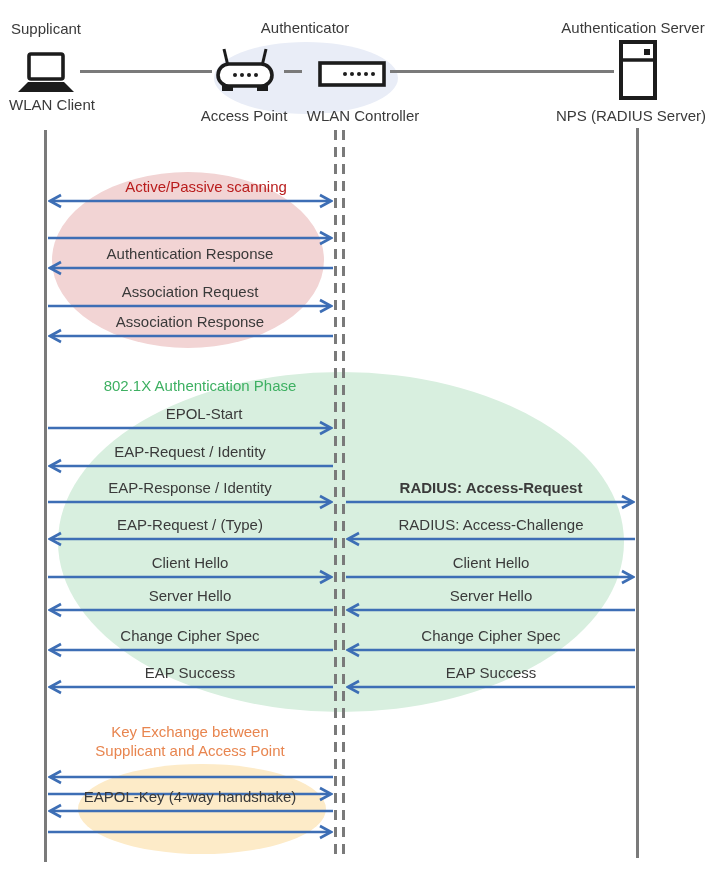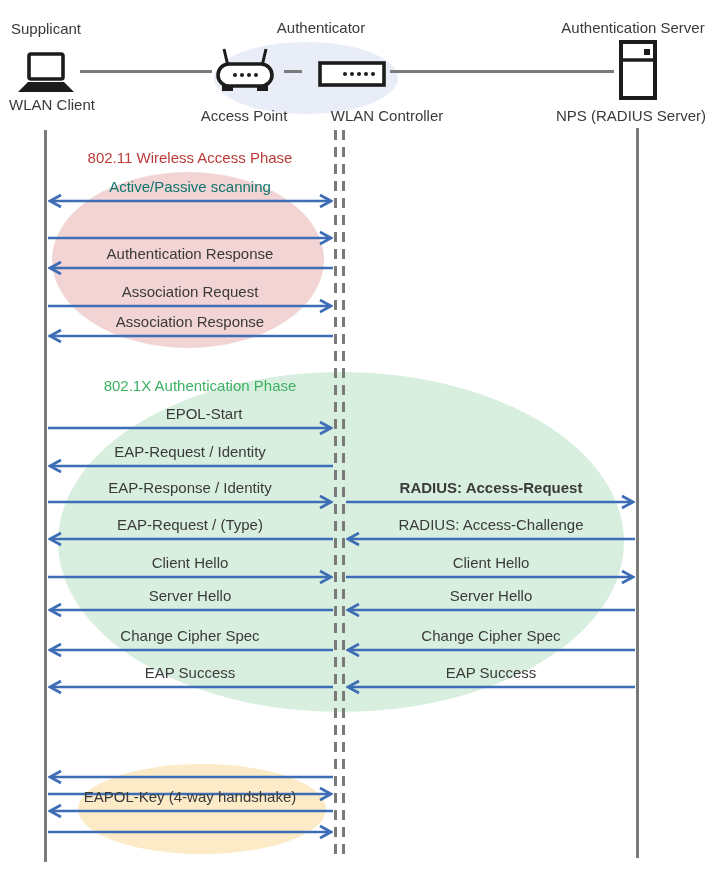--- a/index.html
+++ b/index.html
@@ -23,21 +23,21 @@
        white-space:nowrap;z-index:3;}
 </style>
 </head>
 <body>
 
 <div class="stage" id="stage">
 
   <div class="halo" style="left: 214px; top: 42px; width: 184px; height: 72px; background: rgb(233, 237, 247);"></div>
 
   <div class="lbl" style="left:46px;top:20px;">Supplicant</div>
-  <div class="lbl" style="left:305px;top:19px;margin-left:16px;">Authenticator</div>
+  <div class="lbl" style="left:305px;top:19px;">Authenticator</div>
   <div class="lbl" style="left:633px;top:19px;">Authentication Server</div>
 
   <svg class="icon" style="left:17px;top:52px;" width="58" height="42" viewBox="0 0 58 42">
     <rect x="12" y="2" width="34" height="25" rx="2" fill="#ffffff" stroke="#1c1c1c" stroke-width="3.6"></rect>
     <path d="M1,40 L57,40 L47,30 L11,30 Z" fill="#1c1c1c"></path>
   </svg>
 
   <svg class="icon" style="left:215px;top:46px;" width="60" height="48" viewBox="0 0 60 48">
     <path d="M13,20 L9,3" stroke="#1c1c1c" stroke-width="3" fill="none"></path>
     <path d="M47,20 L51,3" stroke="#1c1c1c" stroke-width="3" fill="none"></path>
@@ -64,43 +64,44 @@
     <line x1="2" y1="20" x2="36" y2="20" stroke="#1c1c1c" stroke-width="3.5"></line>
     <rect x="25" y="9" width="6" height="6" fill="#1c1c1c"></rect>
   </svg>
 
   <div class="connector" style="left: 80px; top: 70px; width: 132px; background: rgb(122, 122, 122);"></div>
   <div class="connector" style="left: 284px; top: 70px; width: 18px; background: rgb(122, 122, 122);"></div>
   <div class="connector" style="left: 390px; top: 70px; width: 224px; background: rgb(122, 122, 122);"></div>
 
   <div class="lbl" style="left:52px;top:96px;">WLAN Client</div>
   <div class="lbl" style="left:244px;top:107px;text-align:right;">Access Point</div>
-  <div class="lbl" style="left:363px;top:107px;margin-left:24px;">WLAN Controller</div>
+  <div class="lbl" style="left:363px;top:107px;">WLAN Controller</div>
   <div class="lbl" style="left:631px;top:107px;">NPS (RADIUS Server)</div>
 
   <div class="phase-ellipse" style="left: 52px; top: 172px; width: 272px; height: 176px; background: rgb(242, 212, 212);"></div>
   <div class="phase-ellipse" style="left: 58px; top: 372px; width: 566px; height: 340px; background: rgb(216, 239, 223);"></div>
   <div class="phase-ellipse" style="left: 78px; top: 764px; width: 248px; height: 90px; background: rgb(253, 235, 200);"></div>
 
   <div class="lifeline" style="left: 44px; top: 130px; height: 732px; background: rgb(122, 122, 122);"></div>
   <div class="dashedline" style="left:334px;top:130px;height:730px;"></div>
   <div class="dashedline" style="left:342px;top:130px;height:730px;"></div>
   <div class="lifeline" style="left: 636px; top: 128px; height: 730px; background: rgb(122, 122, 122);"></div>
 
-  <div class="phase-title" style="left: 190px; top: 148px; color: rgb(186, 59, 56);">802.11 Wireless Access Phase</div>
   <div class="phase-title" style="left: 200px; top: 376px; color: rgb(62, 176, 98);">802.1X Authentication Phase</div>
   <div class="phase-title" style="left: 190px; top: 722px; color: rgb(232, 133, 79);">
+    <div>Key Exchange between</div>
+    <div>Supplicant and Access Point</div>
   </div>
 
 <div class="msg-arrow" style="left: 48px; top: 193px; width: 285px;"><svg width="285" height="16">
         <line x1="3" x2="282" y1="8" y2="8" stroke="#3d6eb5" stroke-width="2.4"></line>
         <polyline points="272,2 283,8 272,14" fill="none" stroke="#3d6eb5" stroke-width="2.6"></polyline>
         <polyline points="13,2 2,8 13,14" fill="none" stroke="#3d6eb5" stroke-width="2.6"></polyline>
       </svg></div>
-    <div class="msg-label" style="left: 190px; top: 178px; color: #0f766e;">Active/Passive scanning</div>
+    <div class="msg-label" style="left: 206px; top: 178px; color: #b91c1c;">Active/Passive scanning</div>
     <div class="msg-arrow" style="left: 48px; top: 230px; width: 285px;"><svg width="285" height="16">
         <line x1="0" x2="282" y1="8" y2="8" stroke="#3d6eb5" stroke-width="2.4"></line>
         <polyline points="272,2 283,8 272,14" fill="none" stroke="#3d6eb5" stroke-width="2.6"></polyline>
       </svg></div>
     <div class="msg-arrow" style="left: 48px; top: 260px; width: 285px;"><svg width="285" height="16">
         <line x1="3" x2="285" y1="8" y2="8" stroke="#3d6eb5" stroke-width="2.4"></line>
         <polyline points="13,2 2,8 13,14" fill="none" stroke="#3d6eb5" stroke-width="2.6"></polyline>
       </svg></div>
     <div class="msg-label" style="left: 190px; top: 245px; color: rgb(58, 58, 58);">Authentication Response</div>
     <div class="msg-arrow" style="left: 48px; top: 298px; width: 285px;"><svg width="285" height="16">

